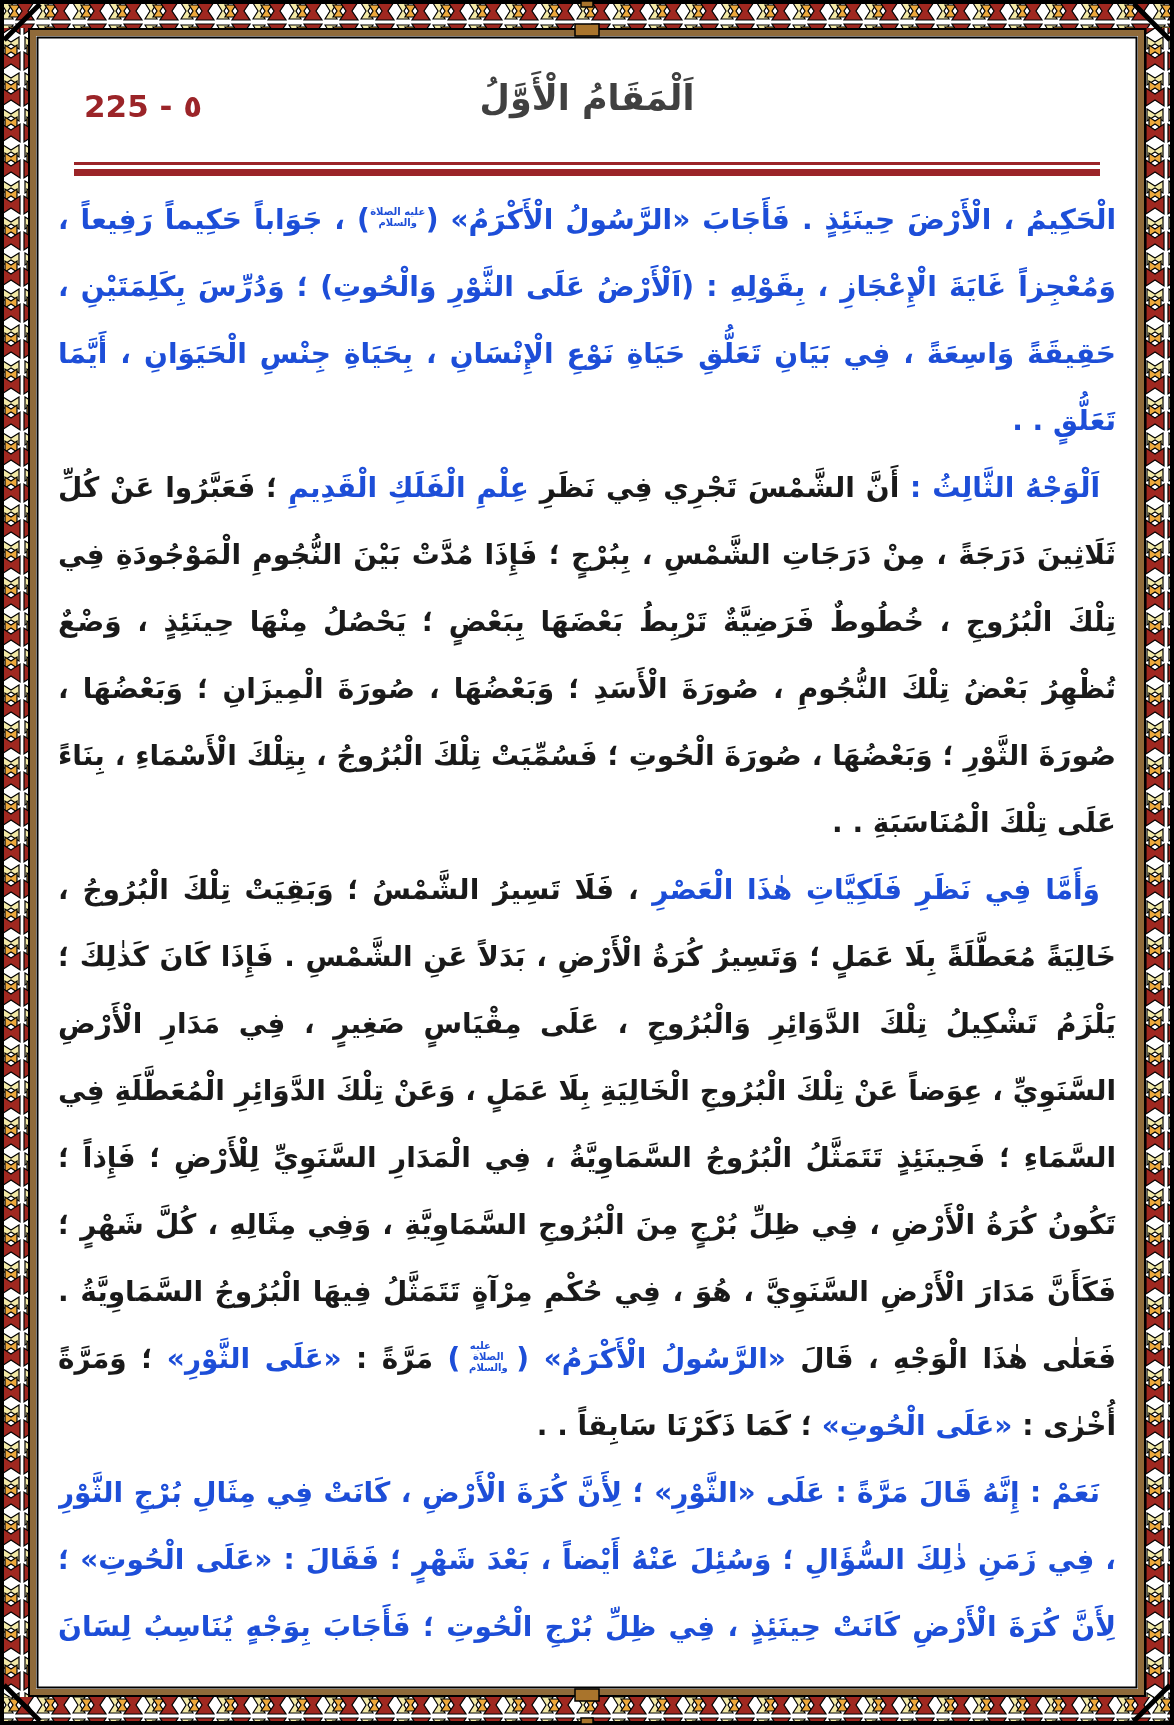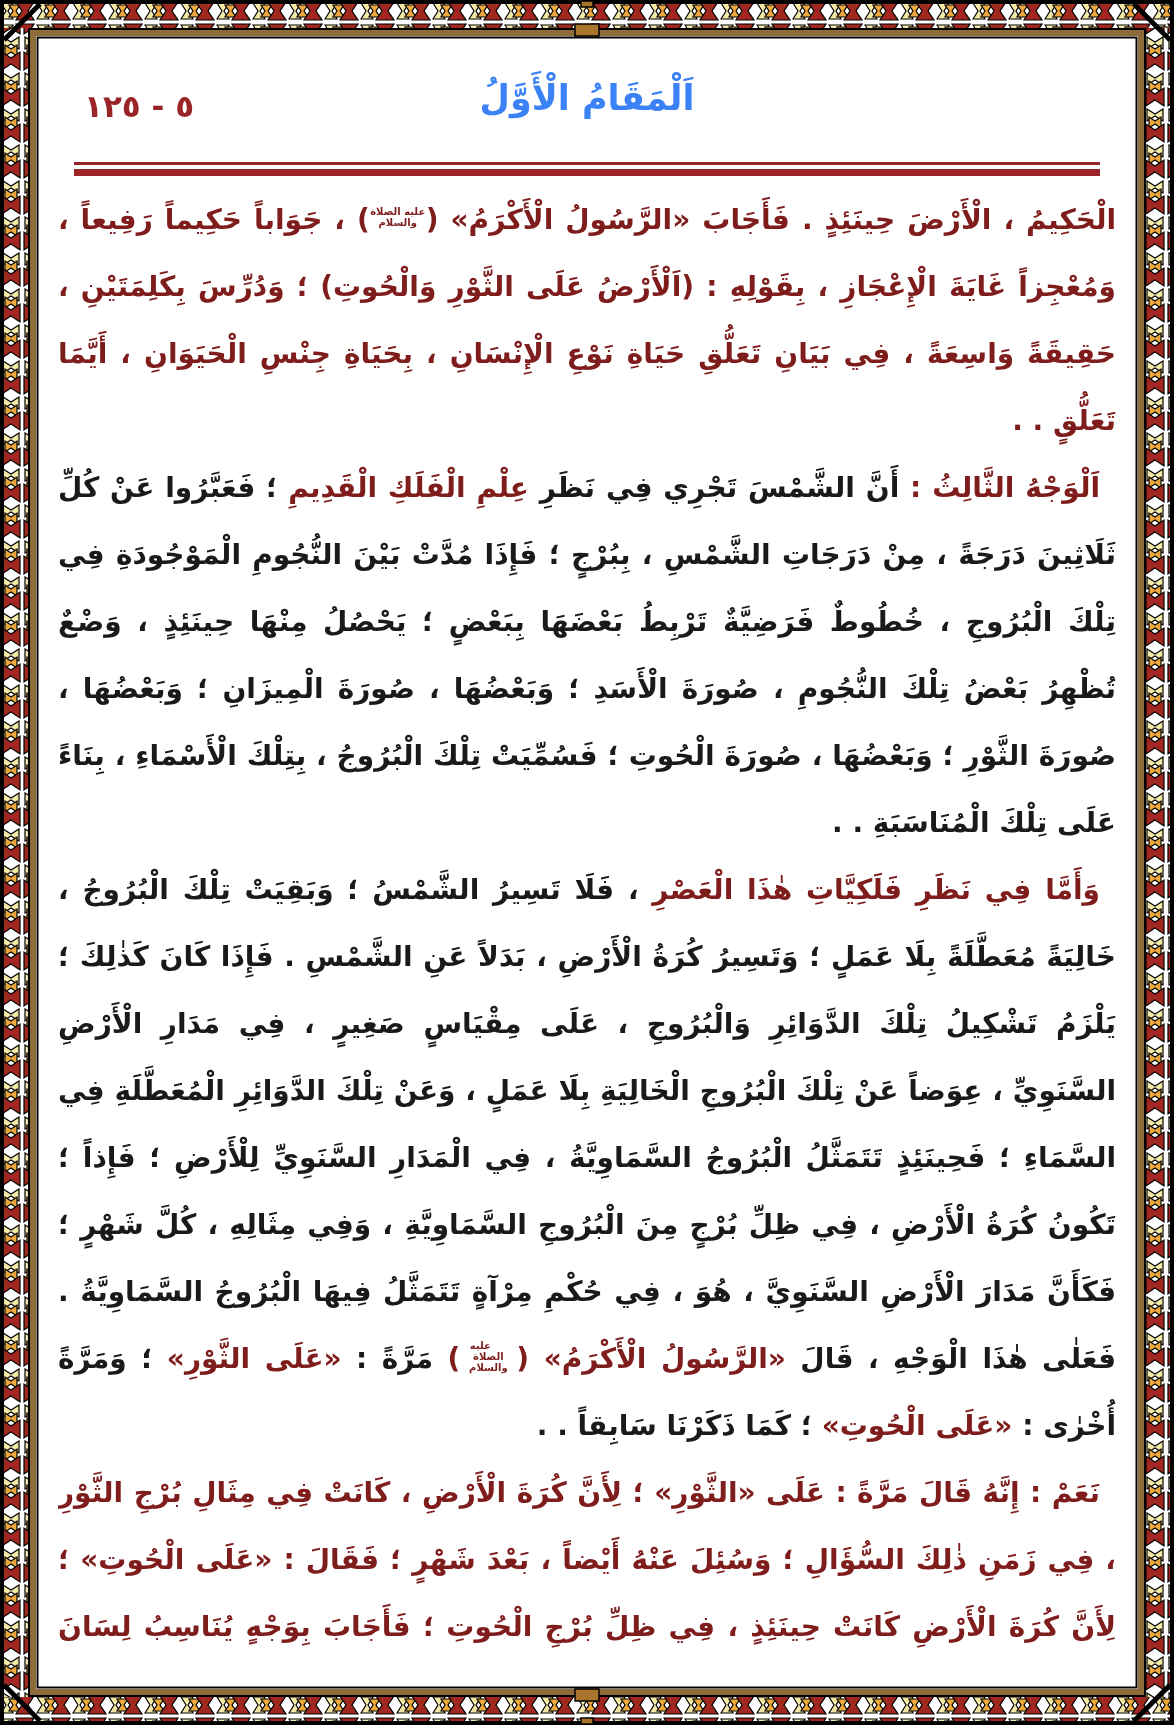--- a/index.html
+++ b/index.html
@@ -4,21 +4,21 @@
 <style>
   html,body{margin:0;padding:0;}
   body{
     width:1174px;height:1725px;position:relative;background:#ffffff;
     font-family:"DejaVu Sans",sans-serif;overflow:hidden;
   }
   .frame{position:absolute;left:0;top:0;}
   .content{position:absolute;left:56px;right:56px;top:70px;}
   .page-header{position:relative;height:78px;}
   .title{
-    text-align:center;font-size:35px;font-weight:bold;color:#3b82f6;
+    text-align:center;font-size:35px;font-weight:bold;color:#404040;
     padding-top:8px;
   }
   .marker{
     position:absolute;left:28px;top:18px;font-size:31px;font-weight:bold;color:#9b2428;
     letter-spacing:2px;
   }
   .rule{margin:14px 18px 0 18px;}
   .rule .thin{height:3px;background:#9b2428;}
   .rule .gap{height:4px;background:transparent;}
   .rule .thick{height:7px;background:#9b2428;}
@@ -28,21 +28,21 @@
     text-align:justify;
     font-size:28px;
     font-weight:bold;
     line-height:67px;
     color:#1a1a1a;
     max-height:1462px;
     overflow:hidden;
   }
   .para{margin:0;}
   .para.indent{text-indent:16px;}
-  .red{color:#7f1d1d;}
+  .red{color:#1d4ed8;}
   .blk{color:#1a1a1a;}
   .salawat{
     display:inline-block;width:56px;font-size:10px;line-height:1.1;
     text-align:center;vertical-align:middle;transform:translateY(-4px);
     white-space:normal;
   }
 </style>
 </head>
 <body>
 
@@ -85,21 +85,21 @@
   <g fill="#a9742c" stroke="#000" stroke-width="1.5">
     <rect x="575" y="24" width="24" height="12"></rect>
     <rect x="575" y="1689" width="24" height="12"></rect>
     <rect x="581" y="1" width="12" height="6"></rect>
     <rect x="581" y="1718" width="12" height="6"></rect>
   </g>
 </svg>
 
 <div class="content">
   <div class="page-header">
-    <div class="marker" dir="rtl">٥ - ١٢٥</div>
+    <div class="marker" dir="rtl">٥ - 225</div>
     <div class="title">اَلْمَقَامُ الْأَوَّلُ</div>
   </div>
 
   <div class="rule">
     <div class="thin"></div>
     <div class="gap"></div>
     <div class="thick"></div>
   </div>
 
   <div class="body-text">

